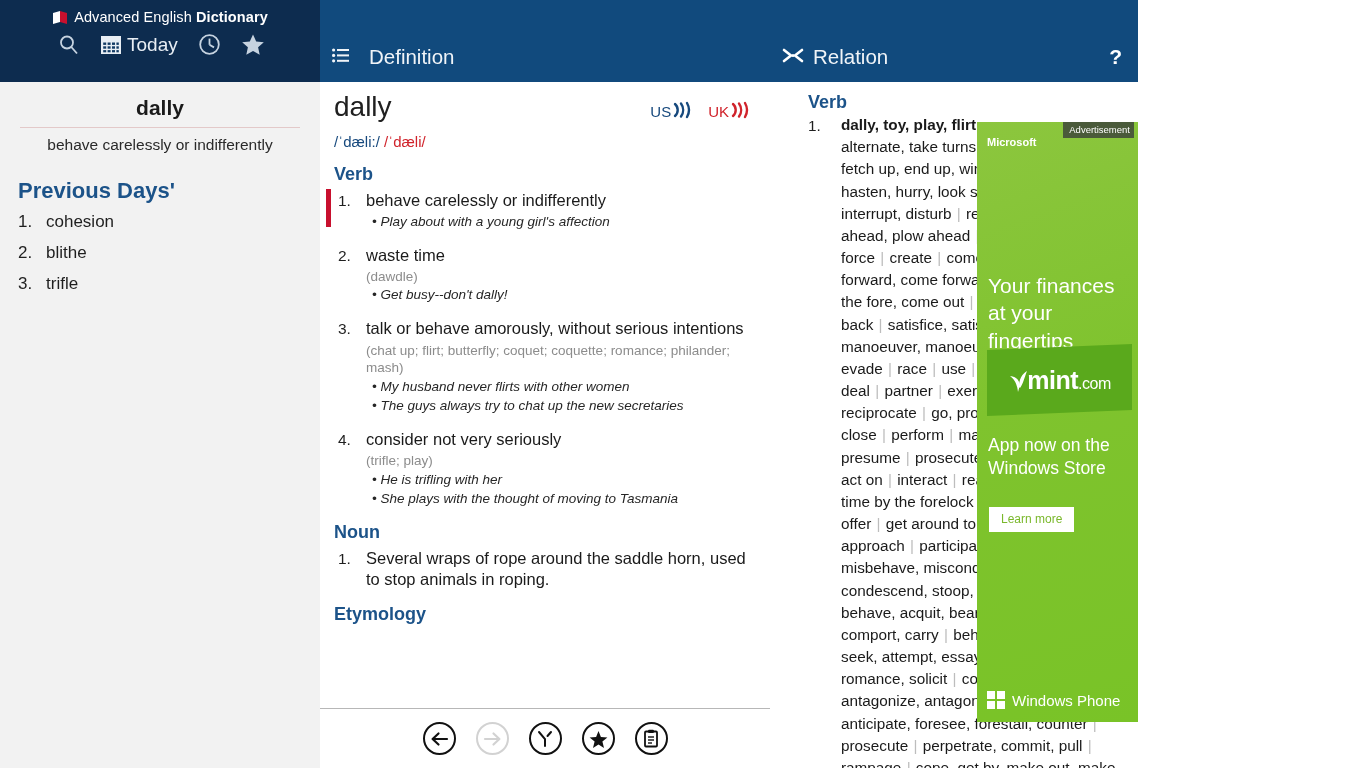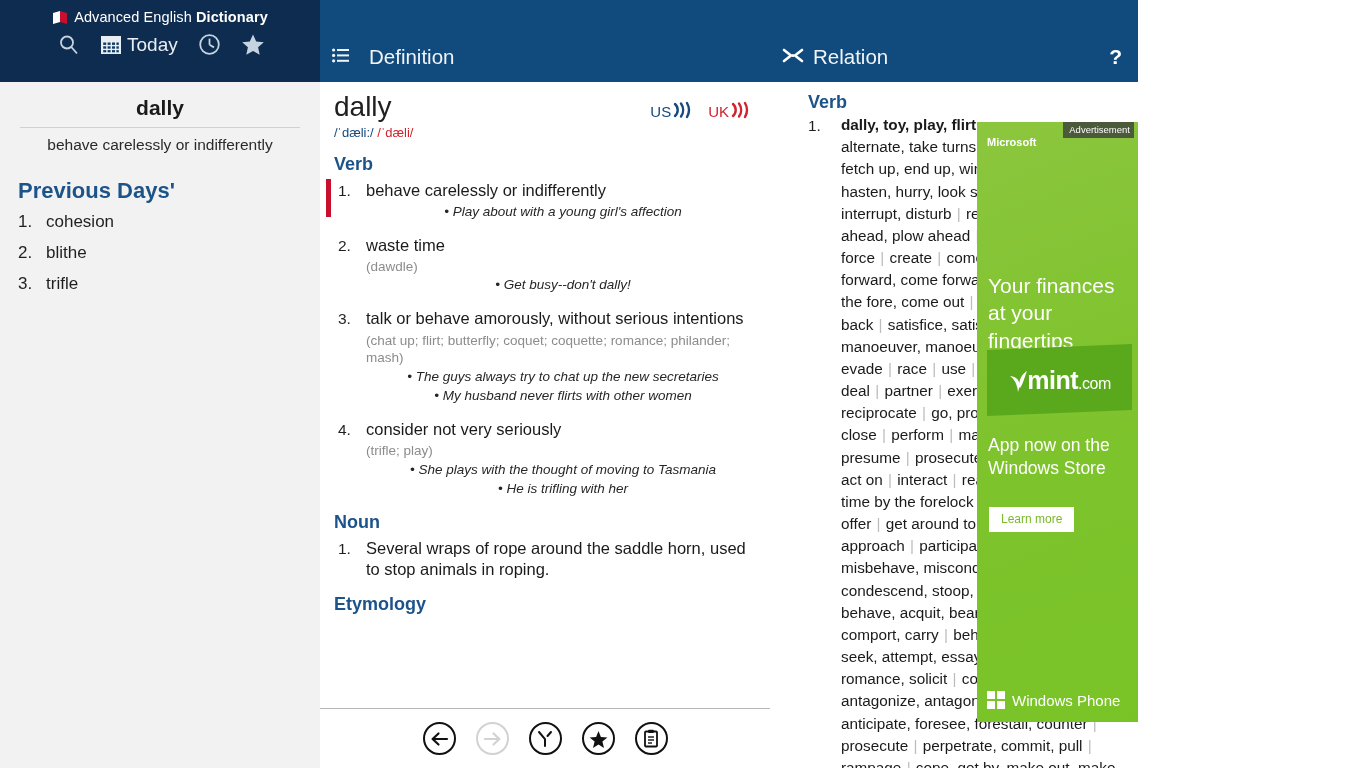--- a/index.html
+++ b/index.html
@@ -48,31 +48,31 @@
   .panel-head .ph-inner { display: flex; align-items: center; gap: 20px; }
   .panel-head .ph-title { color: #f0f4f8; font-size: 20.5px; font-weight: 300; }
 
   .def-scroll { height: 686px; padding: 10px 16px 0 14px; position: relative; overflow: hidden; }
   .def-word-row { display: flex; align-items: flex-start; justify-content: space-between; }
   .def-word { font-size: 28px; color: #202020; font-weight: 300; line-height: 1.05; }
   .speakers { display: flex; gap: 12px; align-items: center; padding-top: 8px; }
   .spk { display: flex; align-items: flex-end; gap: 1px; cursor: pointer; font-size: 15px; }
   .spk.us { color: #17497d; }
   .spk.uk { color: #d0232b; }
-  .ipa { font-size: 13px; padding-top: 4px; }
+  .ipa { font-size: 15px; padding-top: 4px; margin-top: 8px; }
   .ipa .us-ipa { color: #17497d; }
   .ipa .uk-ipa { color: #d0232b; }
 
   .pos { color: #1c5389; font-size: 18px; font-weight: bold; margin-top: 14px; margin-bottom: 2px; }
   .sense { display: flex; gap: 10px; padding: 3px 0 0 0; position: relative; }
   .sense .num { width: 22px; flex: 0 0 22px; font-size: 15.5px; color: #1f1f1f; text-align: left; padding-left: 4px; padding-top:2px;}
   .sense .body { flex: 1; }
   .sense .gloss { font-size: 16.5px; color: #1a1a1a; line-height: 1.28; }
   .sense .syn { font-size: 13.5px; color: #8c8c8c; line-height: 1.3; padding-top: 2px; }
-  .sense .ex { font-size: 13.5px; color: #262626; font-style: italic; line-height: 1.42; padding-left: 6px; text-align: center; }
+  .sense .ex { font-size: 13.5px; color: #262626; font-style: italic; line-height: 1.42; padding-left: 6px; }
   .sense.selected::before {
     content: ""; position: absolute; left: -8px; top: 2px; bottom: 4px;
     width: 5px; background: #c8102e;
   }
   .sense + .sense { margin-top: 11px; }
   .ety-text { font-size: 15px; color: #1a1a1a; }
 
   .def-toolbar {
     position: absolute; left: 0; bottom: 0; width: 450px; height: 60px;
     background: #ffffff; border-top: 1px solid #b7b7b7;
@@ -297,32 +297,32 @@
           <div class="syn">(dawdle)</div>
           <div class="ex">• Get busy--don't dally!</div>
         </div>
       </div>
 
       <div class="sense">
         <div class="num">3.</div>
         <div class="body">
           <div class="gloss">talk or behave amorously, without serious intentions</div>
           <div class="syn">(chat up; flirt; butterfly; coquet; coquette; romance; philander; mash)</div>
+          <div class="ex">• My husband never flirts with other women</div>
           <div class="ex">• The guys always try to chat up the new secretaries</div>
-          <div class="ex">• My husband never flirts with other women</div>
         </div>
       </div>
 
       <div class="sense">
         <div class="num">4.</div>
         <div class="body">
           <div class="gloss">consider not very seriously</div>
           <div class="syn">(trifle; play)</div>
+          <div class="ex">• He is trifling with her</div>
           <div class="ex">• She plays with the thought of moving to Tasmania</div>
-          <div class="ex">• He is trifling with her</div>
         </div>
       </div>
 
       <div class="pos">Noun</div>
       <div class="sense">
         <div class="num">1.</div>
         <div class="body">
           <div class="gloss">Several wraps of rope around the saddle horn, used to stop animals in roping.</div>
         </div>
       </div>

